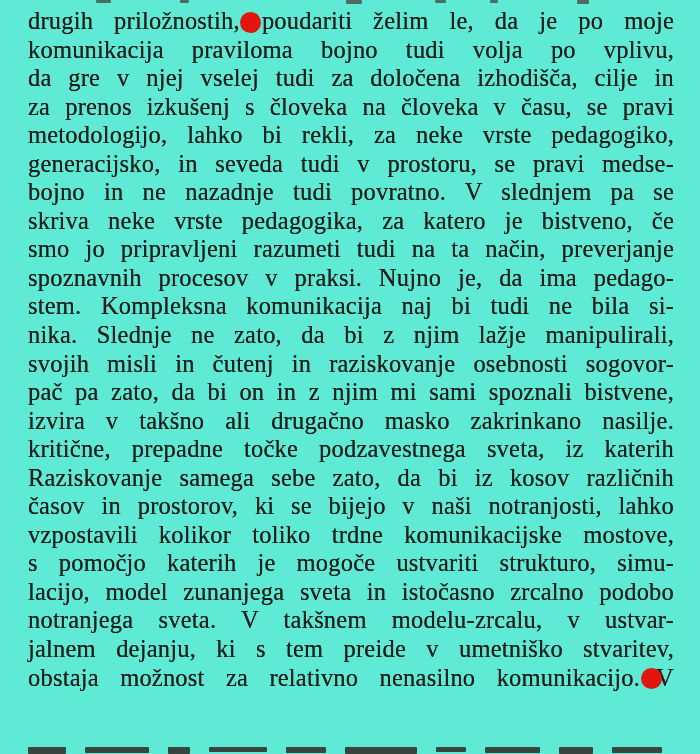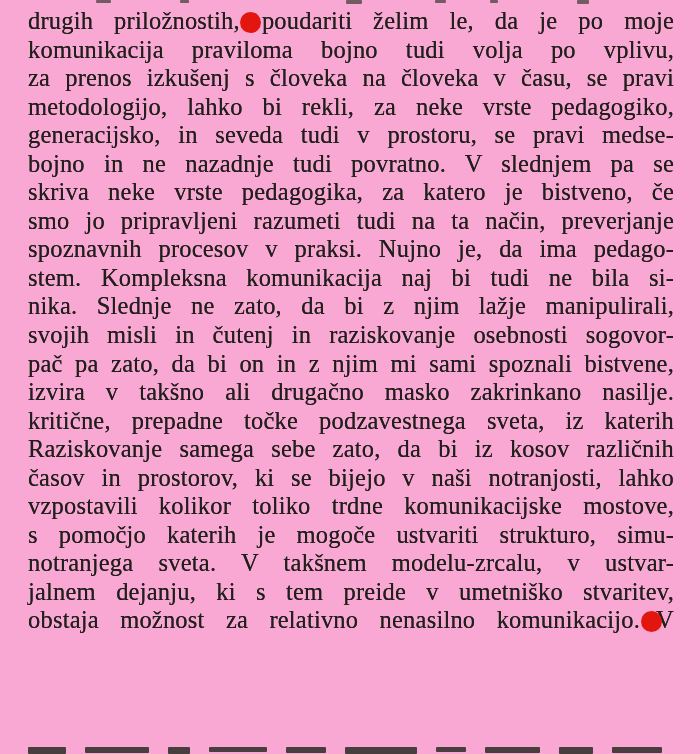--- a/index.html
+++ b/index.html
@@ -1,20 +1,20 @@
 <!DOCTYPE html>
 <html lang="sl"><head>
 <meta charset="utf-8">
 <style>
   html, body { margin: 0; padding: 0; }
   .page {
     position: relative;
     width: 700px;
     height: 754px;
-    background: #f9a8d4;
+    background: #5eead4;
     overflow: hidden;
     font-family: "Liberation Serif", "DejaVu Serif", serif;
     color: #201f1b;
   }
   .text-block {
     position: absolute;
     left: 28px;
     right: 26px;
     top: 7px;
   }
@@ -101,37 +101,39 @@
       <span></span>
       <span></span>
       <span></span>
       <span></span>
       <span></span>
   </div>
 
   <div class="text-block">
     <div class="line"><span>drugih priložnostih,</span><span class="red-dot"></span><span>poudariti želim le, da je po moje</span></div>
     <div class="line">komunikacija praviloma bojno tudi volja po vplivu,</div>
+    <div class="line">da gre v njej vselej tudi za določena izhodišča, cilje in</div>
     <div class="line">za prenos izkušenj s človeka na človeka v času, se pravi</div>
     <div class="line">metodologijo, lahko bi rekli, za neke vrste pedagogiko,</div>
     <div class="line">generacijsko, in seveda tudi v prostoru, se pravi medse-</div>
     <div class="line">bojno in ne nazadnje tudi povratno. V slednjem pa se</div>
     <div class="line">skriva neke vrste pedagogika, za katero je bistveno, če</div>
     <div class="line">smo jo pripravljeni razumeti tudi na ta način, preverjanje</div>
     <div class="line">spoznavnih procesov v praksi. Nujno je, da ima pedago-</div>
     <div class="line">stem. Kompleksna komunikacija naj bi tudi ne bila si-</div>
     <div class="line">nika. Slednje ne zato, da bi z njim lažje manipulirali,</div>
     <div class="line">svojih misli in čutenj in raziskovanje osebnosti sogovor-</div>
     <div class="line">pač pa zato, da bi on in z njim mi sami spoznali bistvene,</div>
     <div class="line">izvira v takšno ali drugačno masko zakrinkano nasilje.</div>
     <div class="line">kritične, prepadne točke podzavestnega sveta, iz katerih</div>
     <div class="line">Raziskovanje samega sebe zato, da bi iz kosov različnih</div>
     <div class="line">časov in prostorov, ki se bijejo v naši notranjosti, lahko</div>
     <div class="line">vzpostavili kolikor toliko trdne komunikacijske mostove,</div>
     <div class="line">s pomočjo katerih je mogoče ustvariti strukturo, simu-</div>
+    <div class="line">lacijo, model zunanjega sveta in istočasno zrcalno podobo</div>
     <div class="line">notranjega sveta. V takšnem modelu-zrcalu, v ustvar-</div>
     <div class="line">jalnem dejanju, ki s tem preide v umetniško stvaritev,</div>
     <div class="line"><span>obstaja možnost za relativno nenasilno komunikacijo.</span><span class="red-dot overlap-next"></span><span>V</span></div>
   </div>
 
   <div class="frag-bottom">
     <span></span><span></span><span></span><span></span><span></span><span></span><span></span><span></span><span></span><span></span>
   </div>
 
 </div>

